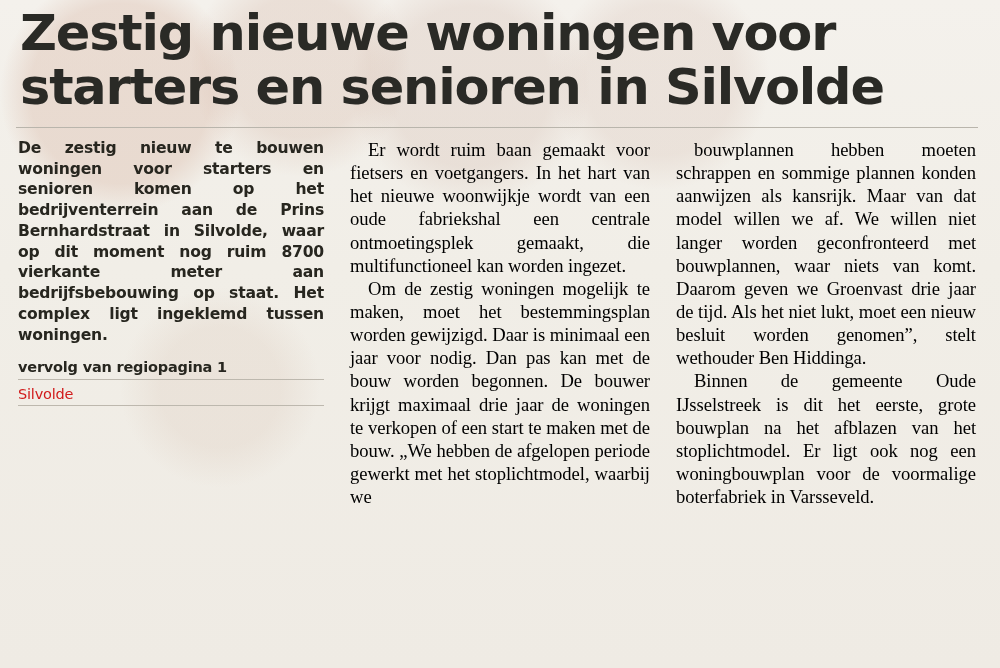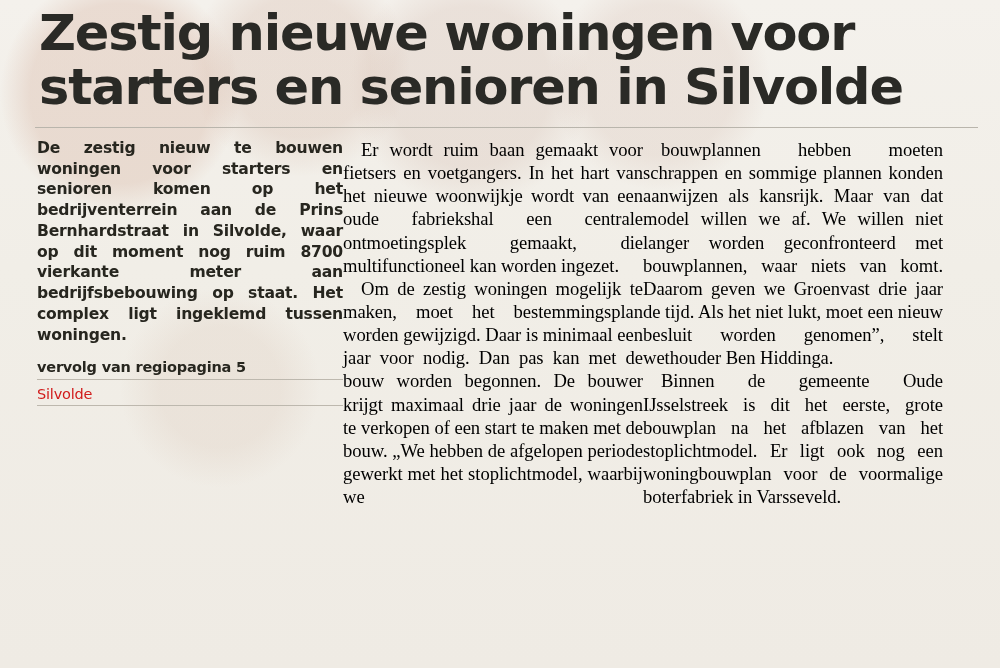--- a/index.html
+++ b/index.html
@@ -24,21 +24,21 @@
       radial-gradient(circle at 30% 10%, rgba(200,160,140,0.22) 0 70px, rgba(0,0,0,0) 110px),
       radial-gradient(circle at 47% 13%, rgba(195,160,145,0.20) 0 80px, rgba(0,0,0,0) 120px),
       radial-gradient(circle at 66% 12%, rgba(200,165,150,0.18) 0 75px, rgba(0,0,0,0) 110px),
       radial-gradient(circle at 22% 58%, rgba(205,175,155,0.16) 0 60px, rgba(0,0,0,0) 100px),
       linear-gradient(180deg, #f4f1ec 0%, #f1eee7 40%, #efebe4 100%);
     pointer-events: none;
   }
   .page {
     position: absolute;
     inset: 0;
-    padding: 10px 22px 0 35px;
+    padding: 10px 22px 0 16px;
     box-sizing: border-box;
   }
 
   
   .headline {
     font-family: "DejaVu Sans", sans-serif;
     font-weight: bold;
     color: #2a2a26;
     letter-spacing: -1.2px;
     line-height: 0.95;
@@ -60,20 +60,21 @@
   }
   .rule-under-head {
     border: none;
     border-top: 1px solid #b9b5ac;
     margin: 16px 0 10px 0;
   }
 
   
   .columns {
     display: flex;
+    gap: 26px;
     padding-left: 2px;
   }
   .col {
     width: 307px;
     position: relative;
   }
   .col.c1 { width: 306px; }
   .col.c2 { width: 300px; }
   .col.c3 { width: 300px; }
 
@@ -148,21 +149,21 @@
     <span class="line2">starters en senioren in Silvolde</span>
   </h1>
 
   <hr class="rule-under-head">
 
   <div class="columns">
 
     <div class="col c1">
       <p class="lede">De zestig nieuw te bouwen woningen voor starters en senioren komen op het bedrijventerrein aan de Prins Bernhardstraat in Silvolde, waar op dit moment nog ruim 8700 vierkante meter aan bedrijfsbebouwing op staat. Het complex ligt ingeklemd tussen woningen.</p>
 
-      <div class="jumpline">vervolg van regiopagina 5</div>
+      <div class="jumpline">vervolg van regiopagina 1</div>
       <hr class="rule-thin">
       <div class="kicker">Silvolde</div>
       <hr class="rule-thin2">
 
     </div>
 
     <div class="col c2">
       <div class="body">
         <p>Er wordt ruim baan gemaakt voor fietsers en voetgangers. In het hart van het nieuwe woonwijkje wordt van een oude fabriekshal een centrale ontmoetingsplek gemaakt, die multifunctioneel kan worden ingezet.</p>
         <p>Om de zestig woningen mogelijk te maken, moet het bestemmingsplan worden gewijzigd. Daar is minimaal een jaar voor nodig. Dan pas kan met de bouw worden begonnen. De bouwer krijgt maximaal drie jaar de woningen te verkopen of een start te maken met de bouw. „We hebben de afgelopen periode gewerkt met het stoplichtmodel, waarbij we</p>

